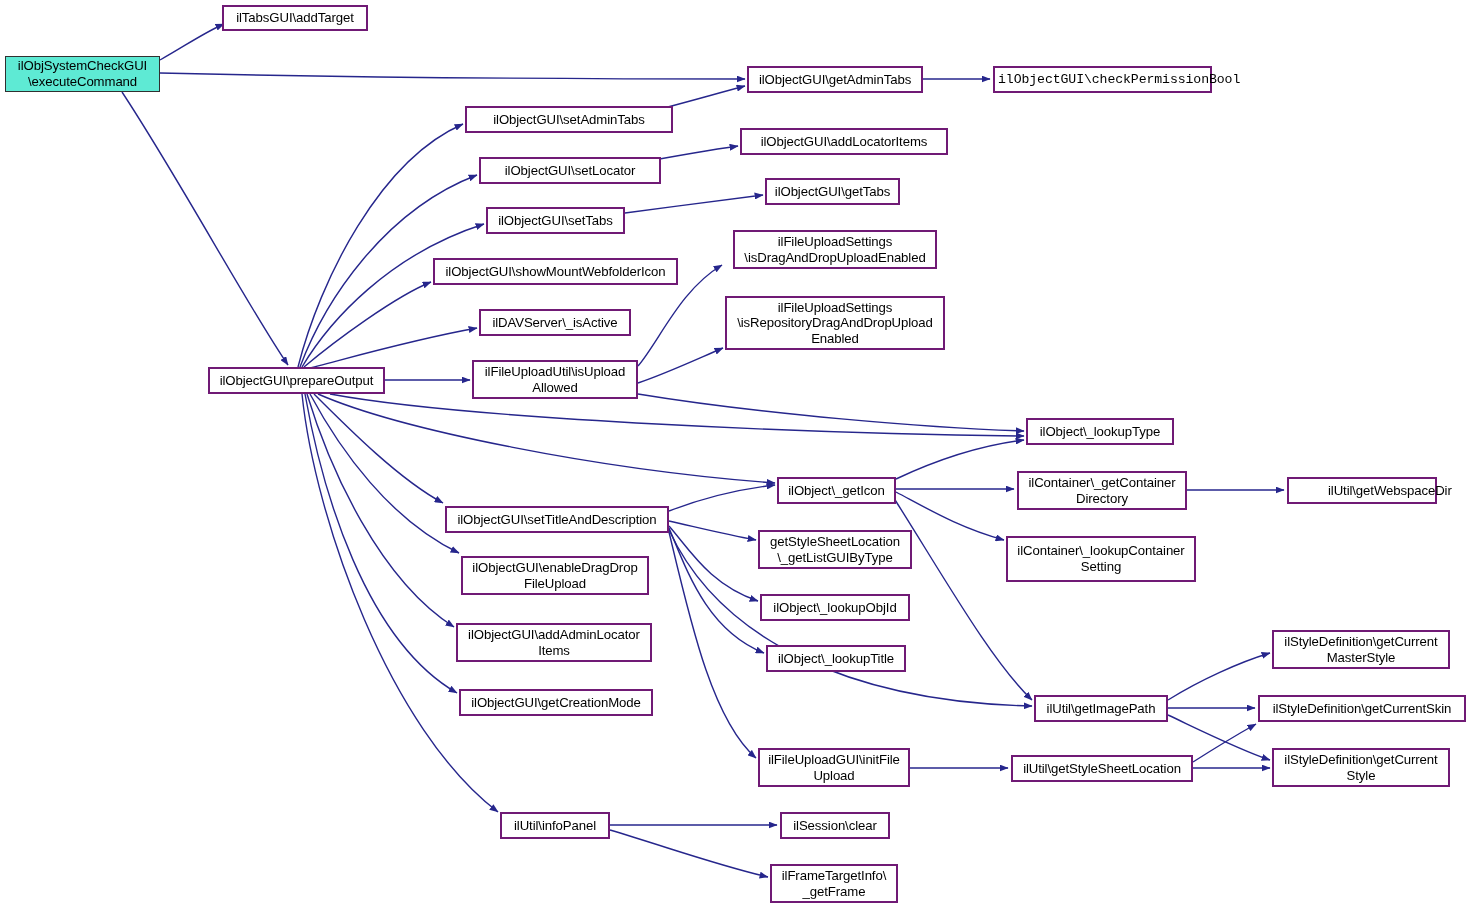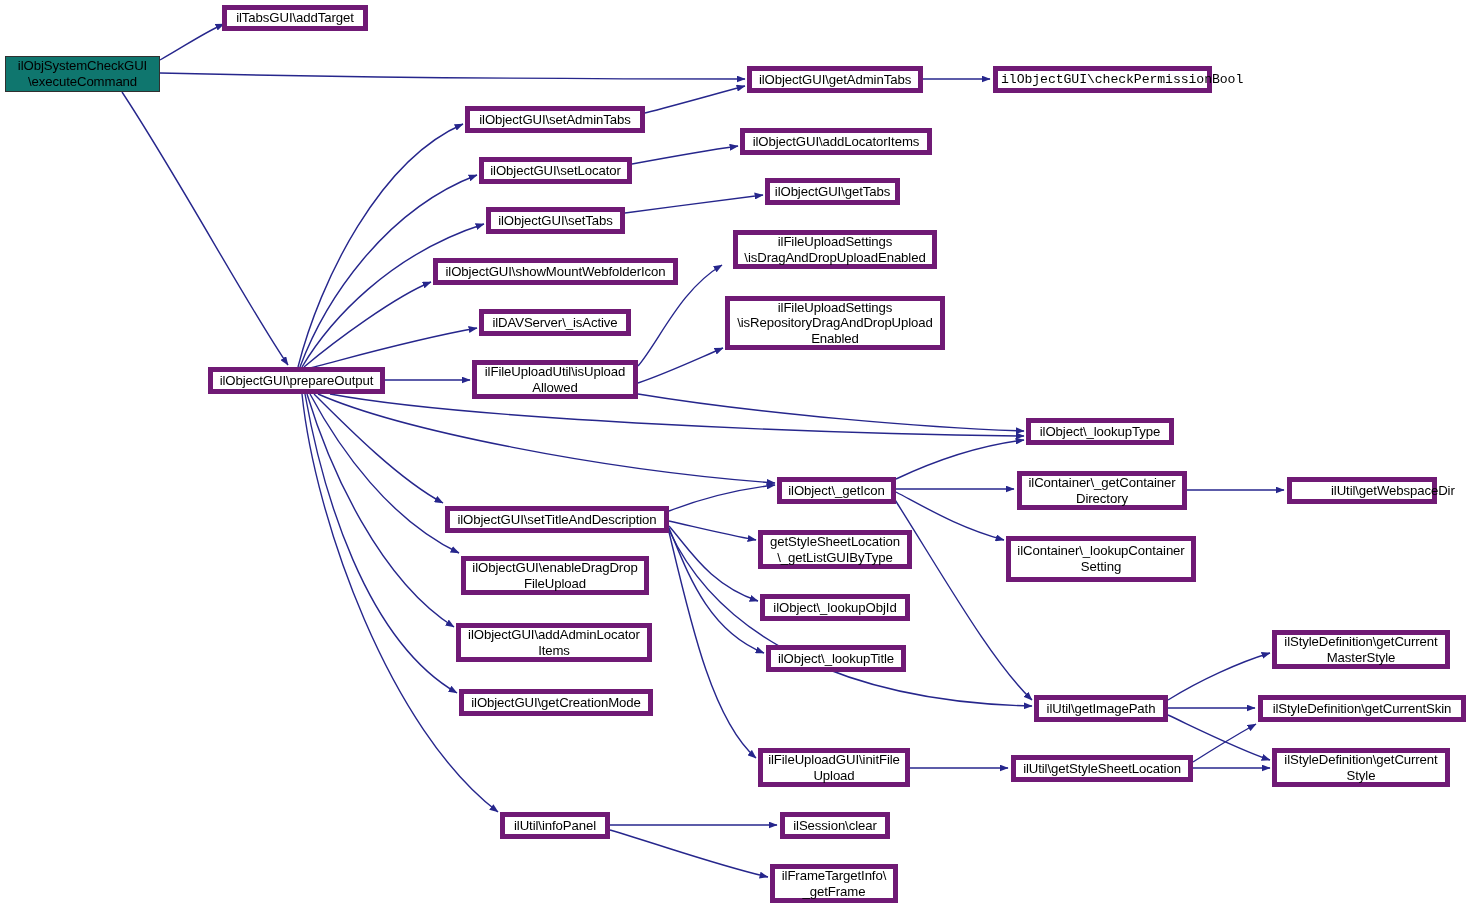--- a/index.html
+++ b/index.html
@@ -20,35 +20,35 @@
     position: absolute;
     left: 0;
     top: 0;
     width: 1469px;
     height: 911px;
     pointer-events: none;
   }
   .node {
     position: absolute;
     box-sizing: border-box;
-    border: 5px solid #701a75;
+    border: 2px solid #701a75;
     background: #ffffff;
     color: #000000;
     font-size: 13.2px;
     line-height: 15.6px;
     text-align: center;
     display: flex;
     align-items: center;
     justify-content: center;
     white-space: pre-line;
     letter-spacing: -0.1px;
     z-index: 5;
   }
   .node.root {
-    background: #0f766e;
+    background: #5eead4;
     border: 1px solid #303030;
   }
   .node-label {
     display: block;
     width: 100%;
     padding: 0 3px;
     box-sizing: border-box;
   }
 </style>
 </head>
@@ -105,23 +105,23 @@
         <path d="M610,825 L777,825" fill="none" stroke="#26268c" stroke-width="1.4" marker-end="url(#arrowhead)"></path>
         <path d="M610,830 C670,848 720,866 768,877" fill="none" stroke="#26268c" stroke-width="1.4" marker-end="url(#arrowhead)"></path>
       </g>
   </svg>
   <div id="nodes">
       <div class="node root" style="left: 5px; top: 56px; width: 155px; height: 36px;"><span class="node-label">ilObjSystemCheckGUI
 \executeCommand</span></div>
       <div class="node" style="left: 222px; top: 5px; width: 146px; height: 26px;"><span class="node-label">ilTabsGUI\addTarget</span></div>
       <div class="node" style="left: 747px; top: 66px; width: 176px; height: 27px;"><span class="node-label">ilObjectGUI\getAdminTabs</span></div>
       <div class="node" style="left: 993px; top: 66px; width: 219px; height: 27px; font-family: Liberation Mono, monospace;"><span class="node-label">ilObjectGUI\checkPermissionBool</span></div>
-      <div class="node" style="left: 465px; top: 106px; width: 180px; height: 27px;"><span class="node-label">ilObjectGUI\setAdminTabs</span></div>
-      <div class="node" style="left: 740px; top: 128px; width: 192px; height: 27px;"><span class="node-label">ilObjectGUI\addLocatorItems</span></div>
-      <div class="node" style="left: 479px; top: 157px; width: 153px; height: 27px;"><span class="node-label">ilObjectGUI\setLocator</span></div>
+      <div class="node" style="left: 465px; top: 106px; width: 208px; height: 27px;"><span class="node-label">ilObjectGUI\setAdminTabs</span></div>
+      <div class="node" style="left: 740px; top: 128px; width: 208px; height: 27px;"><span class="node-label">ilObjectGUI\addLocatorItems</span></div>
+      <div class="node" style="left: 479px; top: 157px; width: 182px; height: 27px;"><span class="node-label">ilObjectGUI\setLocator</span></div>
       <div class="node" style="left: 765px; top: 178px; width: 135px; height: 27px;"><span class="node-label">ilObjectGUI\getTabs</span></div>
       <div class="node" style="left: 486px; top: 207px; width: 139px; height: 27px;"><span class="node-label">ilObjectGUI\setTabs</span></div>
       <div class="node" style="left: 733px; top: 230px; width: 204px; height: 39px;"><span class="node-label">ilFileUploadSettings
 \isDragAndDropUploadEnabled</span></div>
       <div class="node" style="left: 433px; top: 258px; width: 245px; height: 27px;"><span class="node-label">ilObjectGUI\showMountWebfolderIcon</span></div>
       <div class="node" style="left: 725px; top: 296px; width: 220px; height: 54px;"><span class="node-label">ilFileUploadSettings
 \isRepositoryDragAndDropUpload
 Enabled</span></div>
       <div class="node" style="left: 479px; top: 309px; width: 152px; height: 27px;"><span class="node-label">ilDAVServer\_isActive</span></div>
       <div class="node" style="left: 472px; top: 360px; width: 166px; height: 39px;"><span class="node-label">ilFileUploadUtil\isUpload

